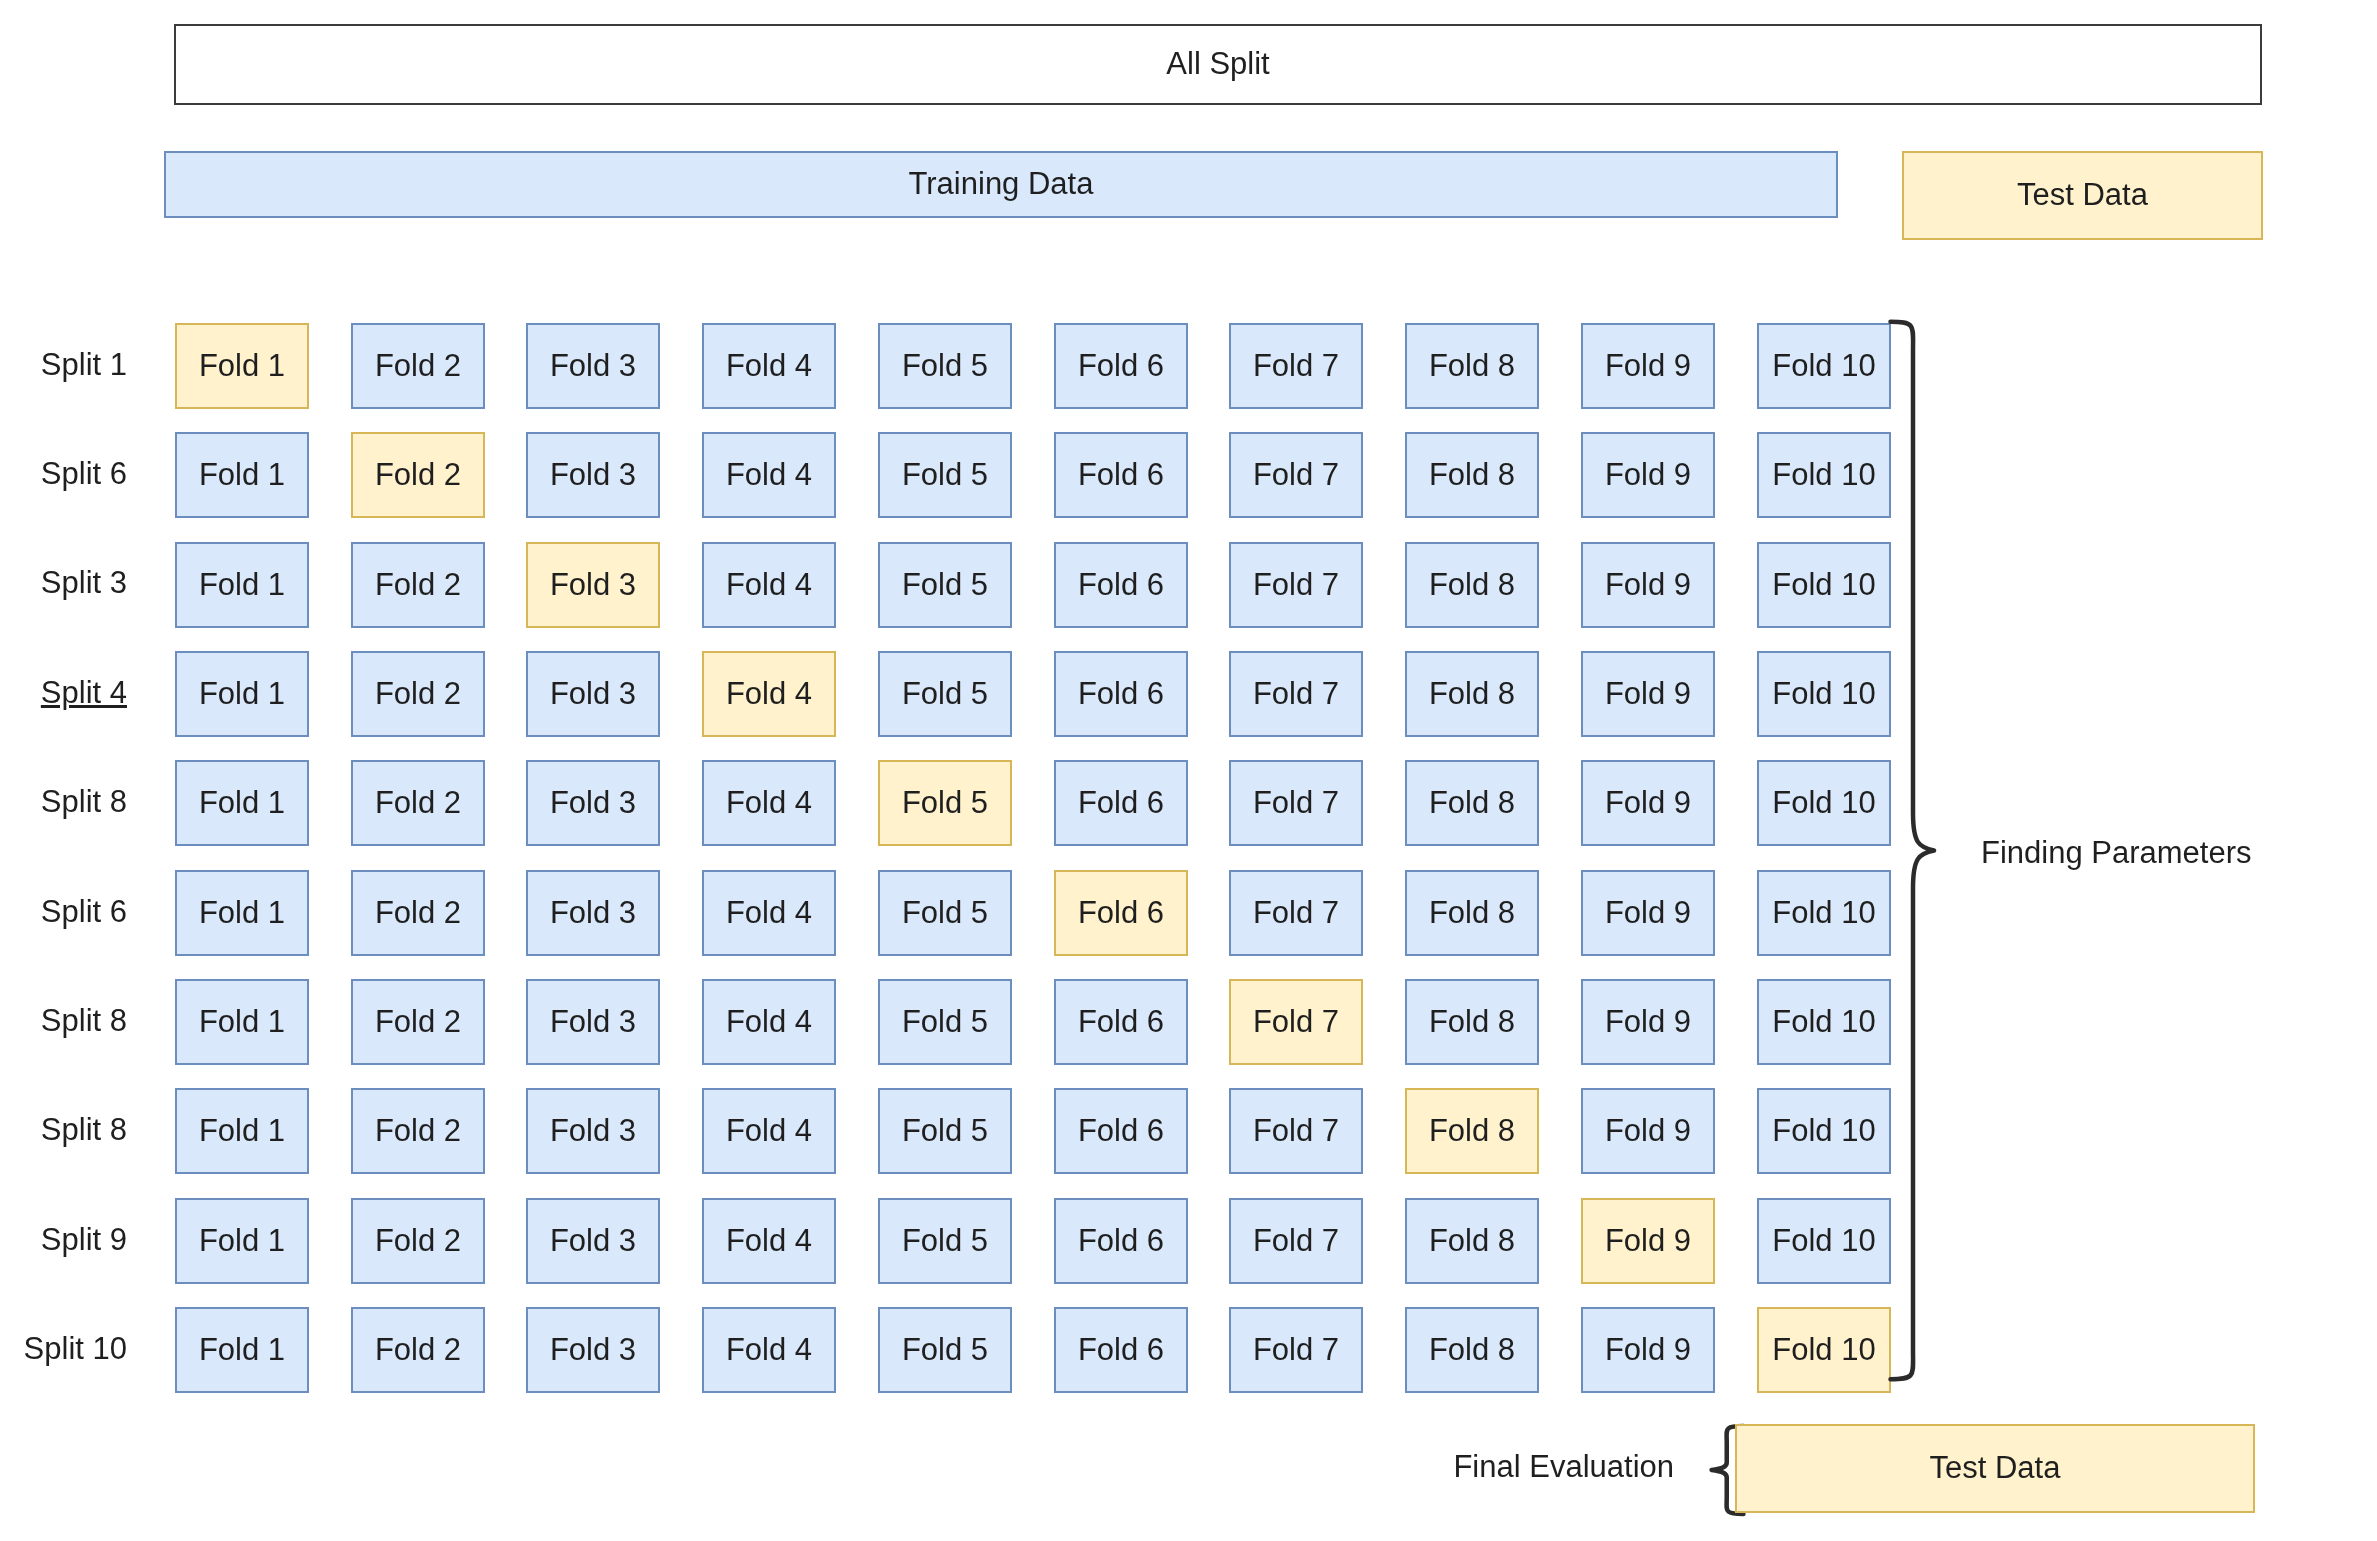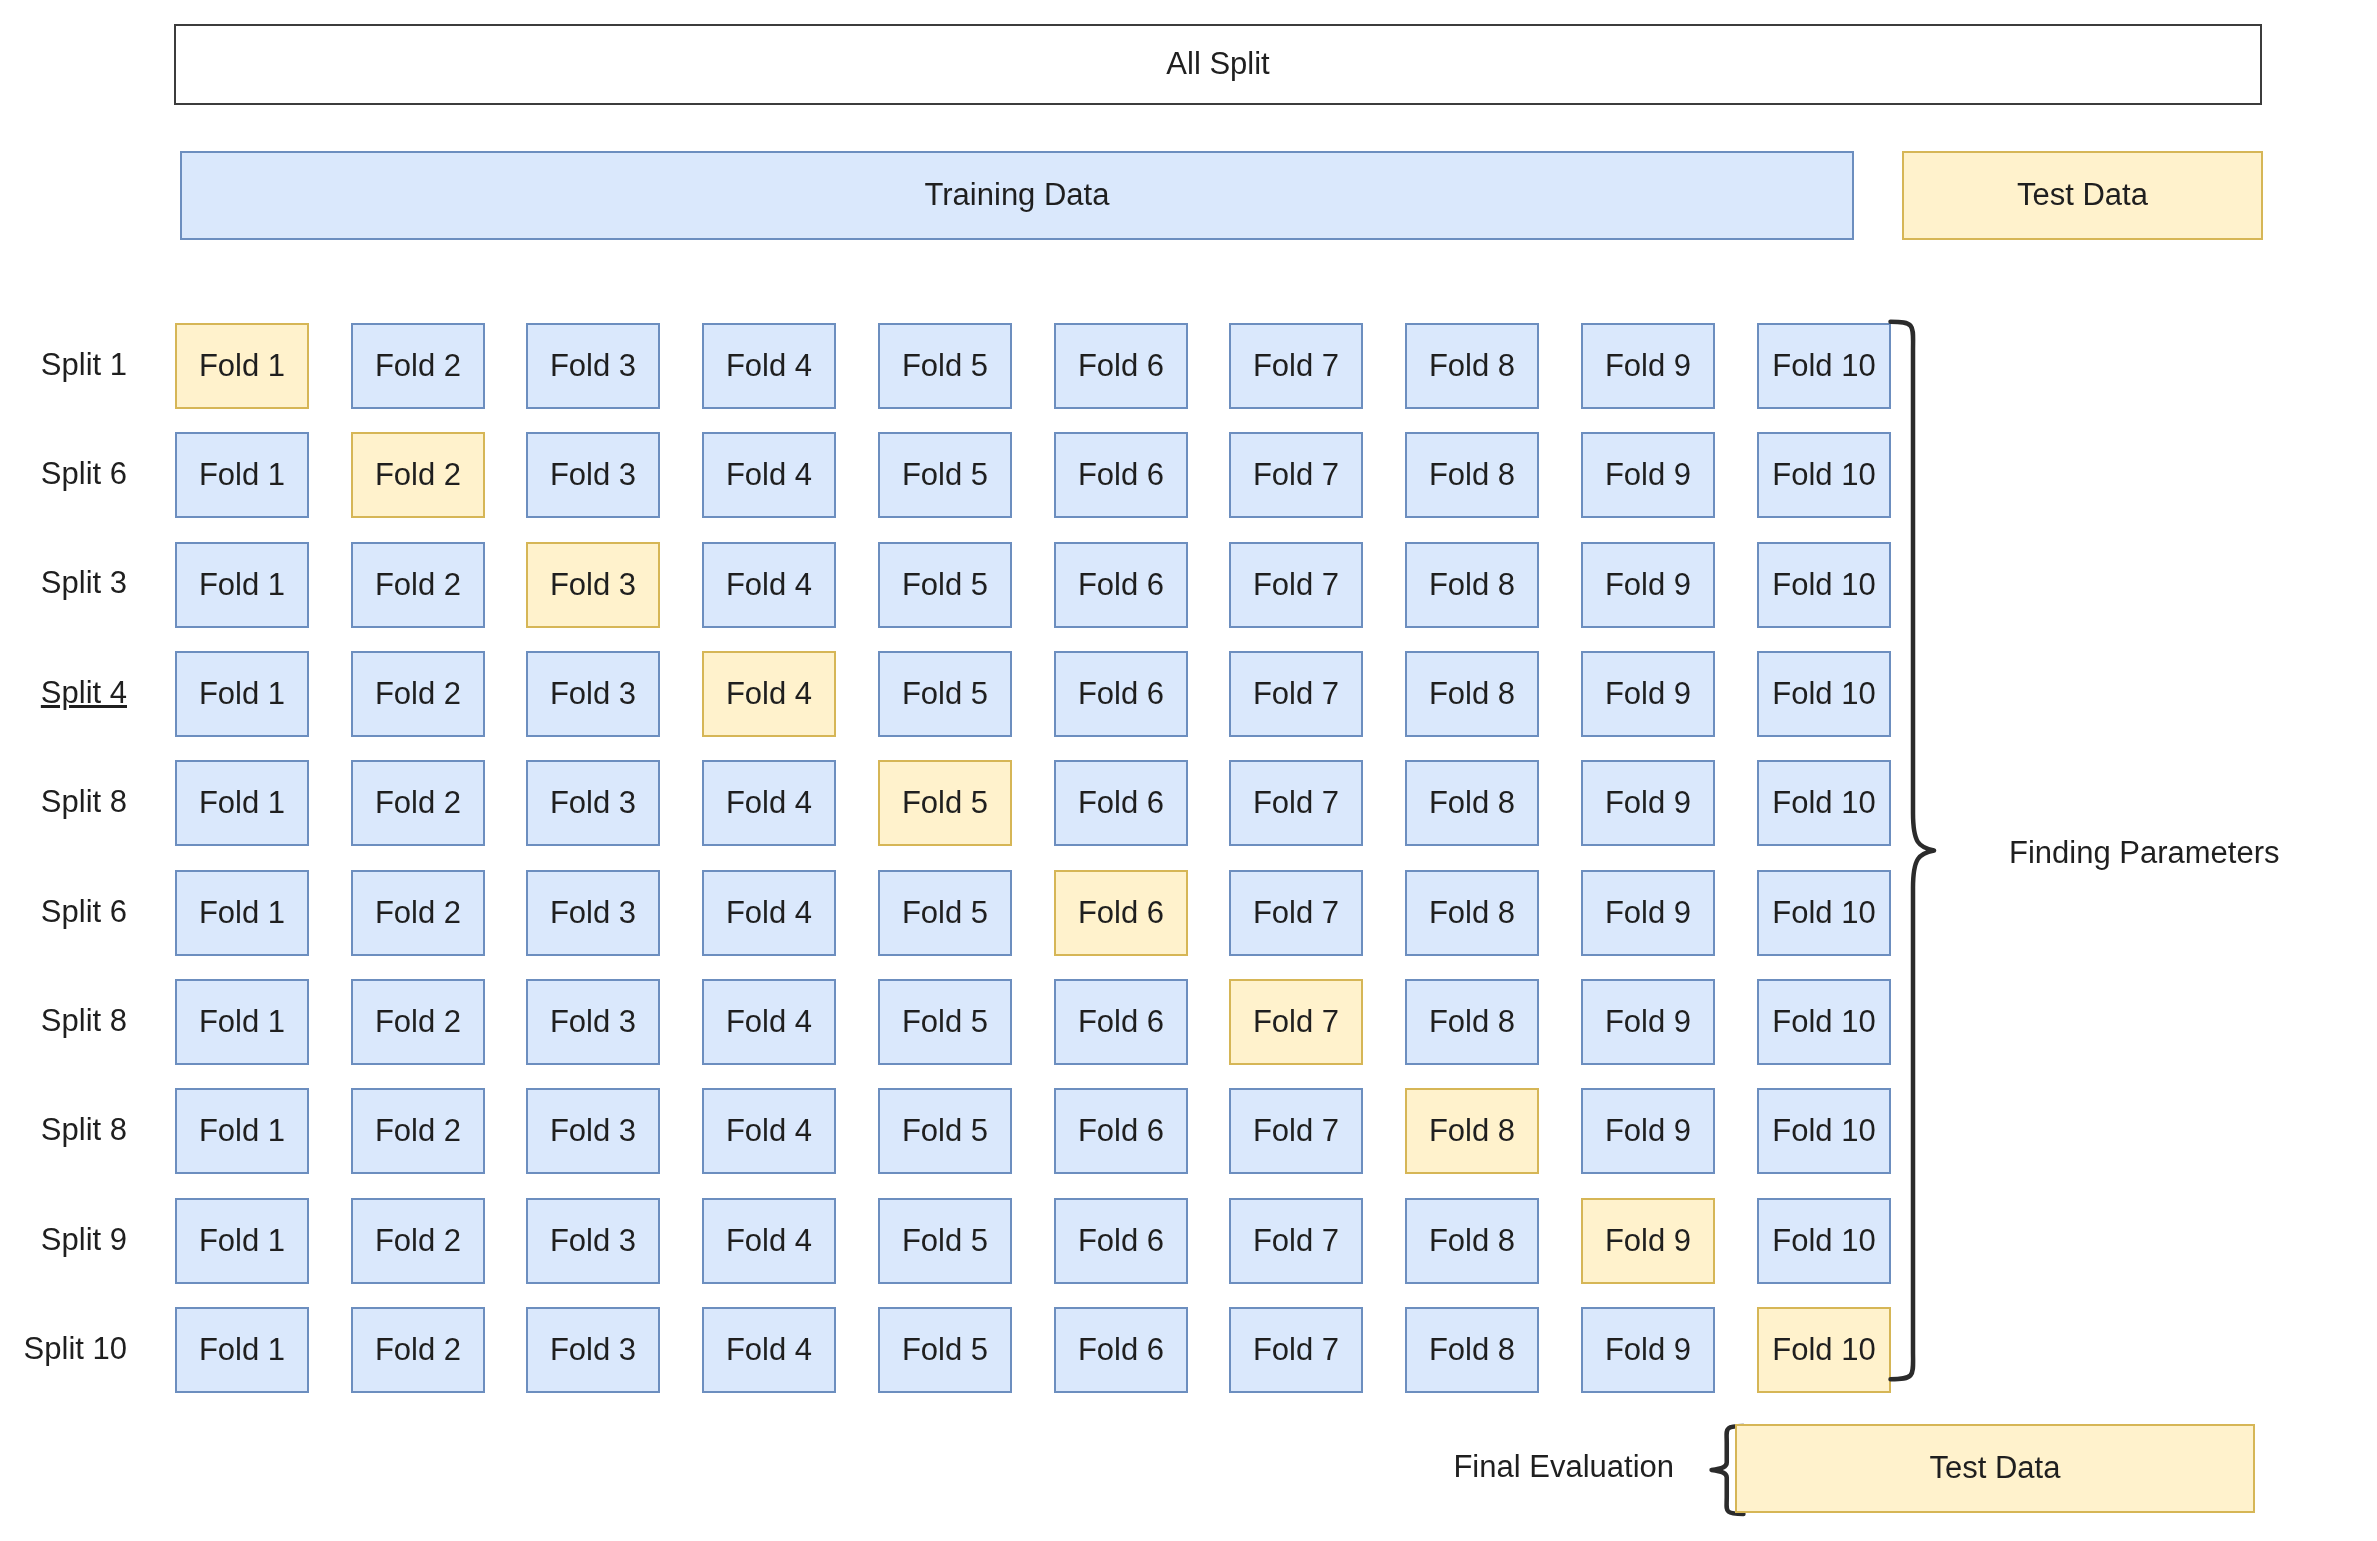--- a/index.html
+++ b/index.html
@@ -70,21 +70,21 @@
 </style>
 </head>
 <body>
 
 <div id="canvas">
 
   <div class="box box--plain" style="left:174px; top:24px; width:2088px; height:81px;">
     <span>All Split</span>
   </div>
 
-  <div class="box box--blue" style="left:180px; top:151px; width:1674px; height:89px;">
+  <div class="box box--blue" style="left:164px; top:151px; width:1674px; height:67px;">
     <span>Training Data</span>
   </div>
 
   <div class="box box--yellow" style="left:1902px; top:151px; width:361px; height:89px;">
     <span>Test Data</span>
   </div>
 
   <div id="fold-grid">
       <div class="label label--right" style="left: 0px; width: 127px; top: 348px;">Split 1</div>
       <div class="box box--yellow" style="left: 175px; top: 323px; width: 134px; height: 86px;">
@@ -397,21 +397,21 @@
         <span>Fold 10</span>
       </div>
     </div>
 
   <div class="brace" style="left:1886px; top:315px; width:60px; height:1071px;">
     <svg width="60" height="1071" viewBox="0 0 80 1420" fill="none" xmlns="http://www.w3.org/2000/svg">
       <path d="M6 5 C40 5, 36 10, 36 44 L36 660 C36 700, 44 706, 64 710 C44 714, 36 720, 36 760 L36 1376 C36 1410, 40 1415, 6 1415" stroke="#2b2b2b" stroke-width="6" fill="none" stroke-linecap="round" stroke-linejoin="round"></path>
     </svg>
   </div>
 
-  <div class="label" style="left:1981px; top:836px;margin-left:28px;">Finding Parameters</div>
+  <div class="label" style="left:1981px; top:836px;">Finding Parameters</div>
 
   <div class="label label--right" style="left:1395px; top:1450px; width:279px;">Final Evaluation</div>
 
   <div class="brace" style="left:1707px; top:1423px; width:41px; height:94px;">
     <svg width="41" height="94" viewBox="0 0 54 124" fill="none" xmlns="http://www.w3.org/2000/svg">
       <path d="M48 4 C22 4, 26 8, 26 26 L26 52 C26 58, 20 60, 6 62 C20 64, 26 66, 26 72 L26 98 C26 116, 22 120, 48 120" stroke="#2b2b2b" stroke-width="6" fill="none" stroke-linecap="round" stroke-linejoin="round"></path>
     </svg>
   </div>
 
   <div class="box box--yellow" style="left:1735px; top:1424px; width:520px; height:89px;">

